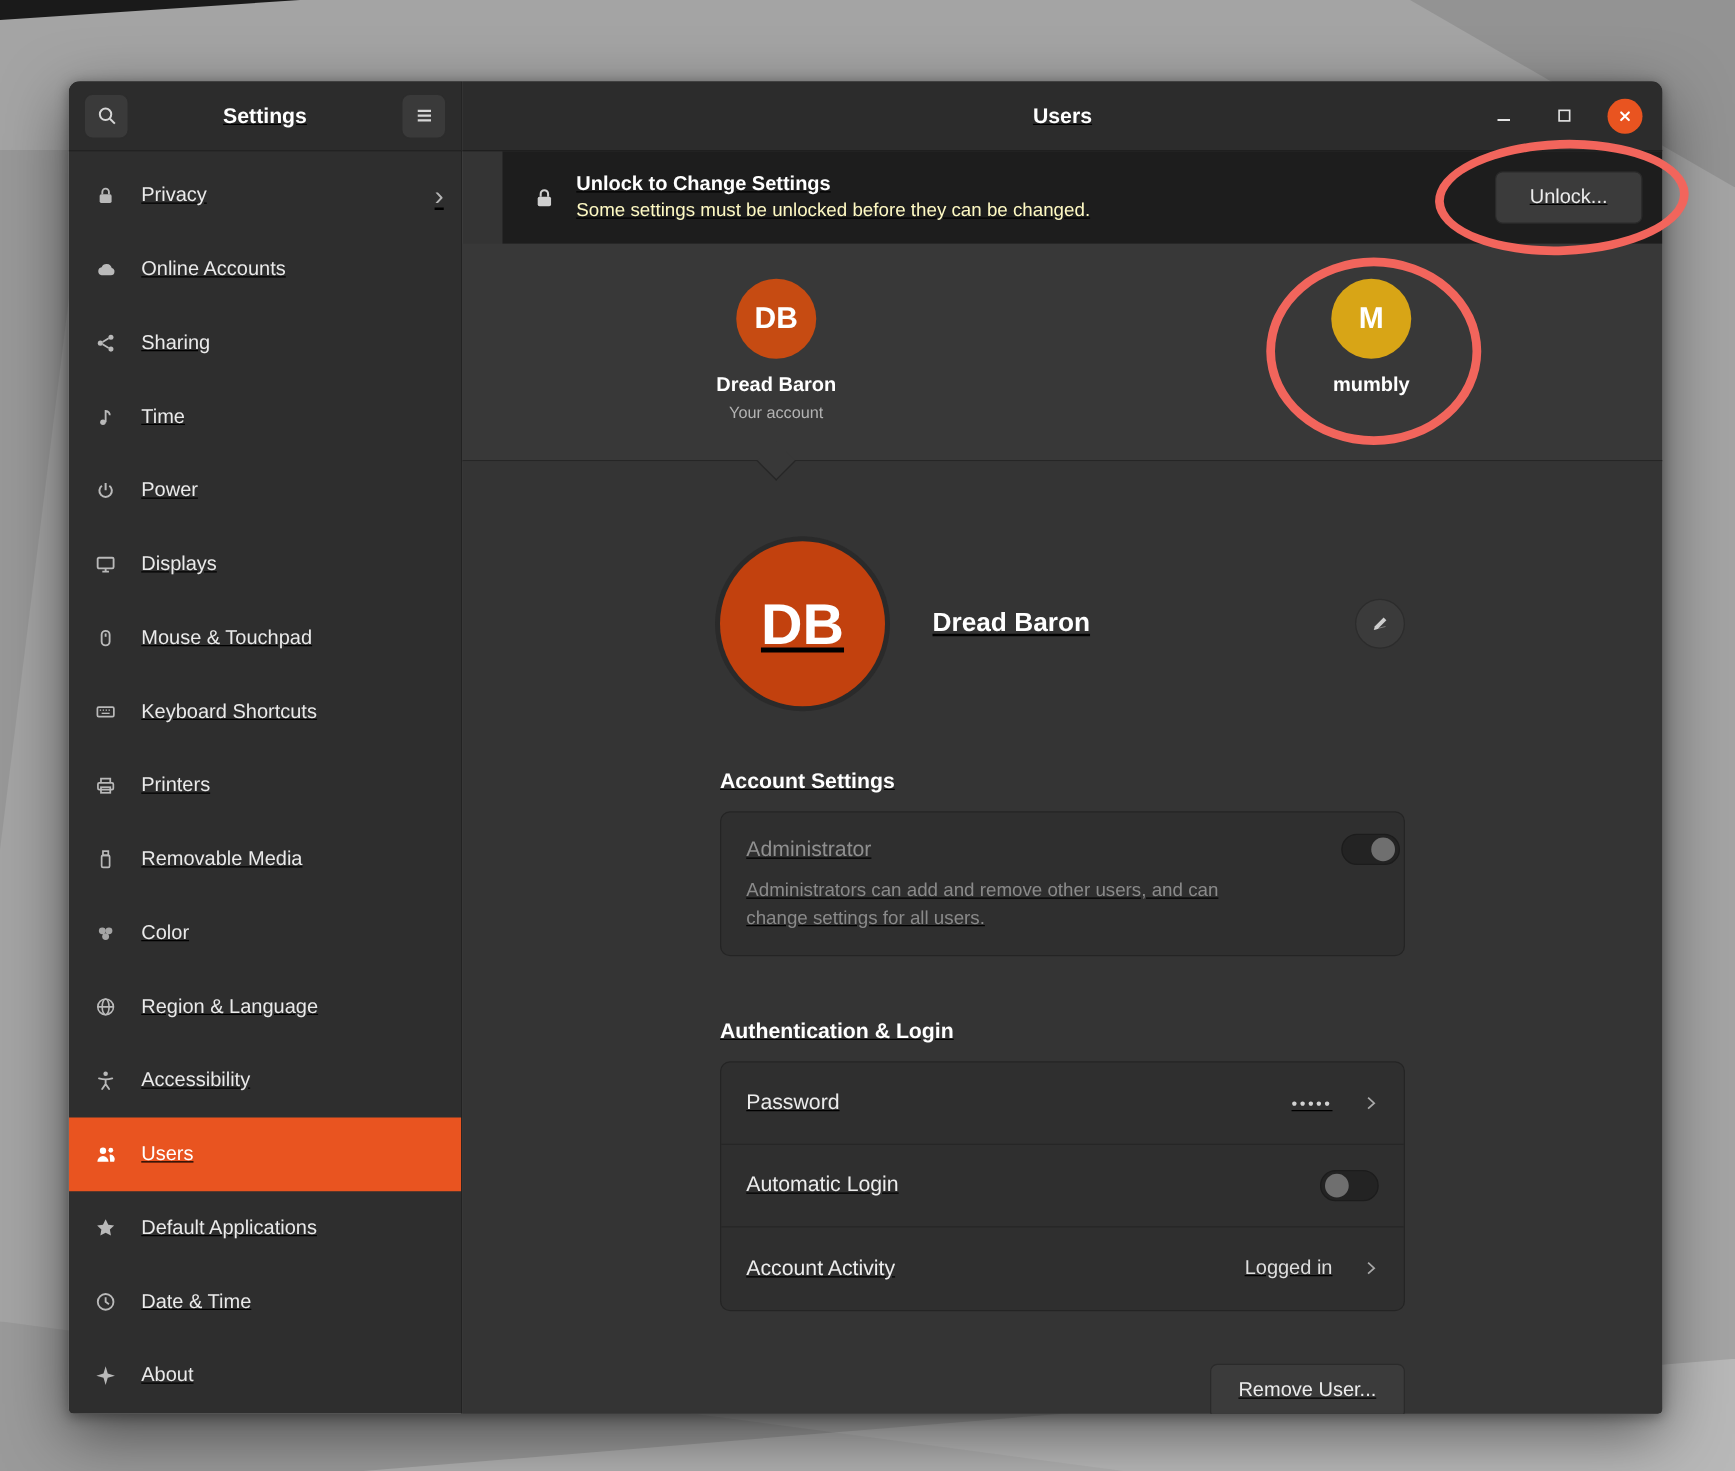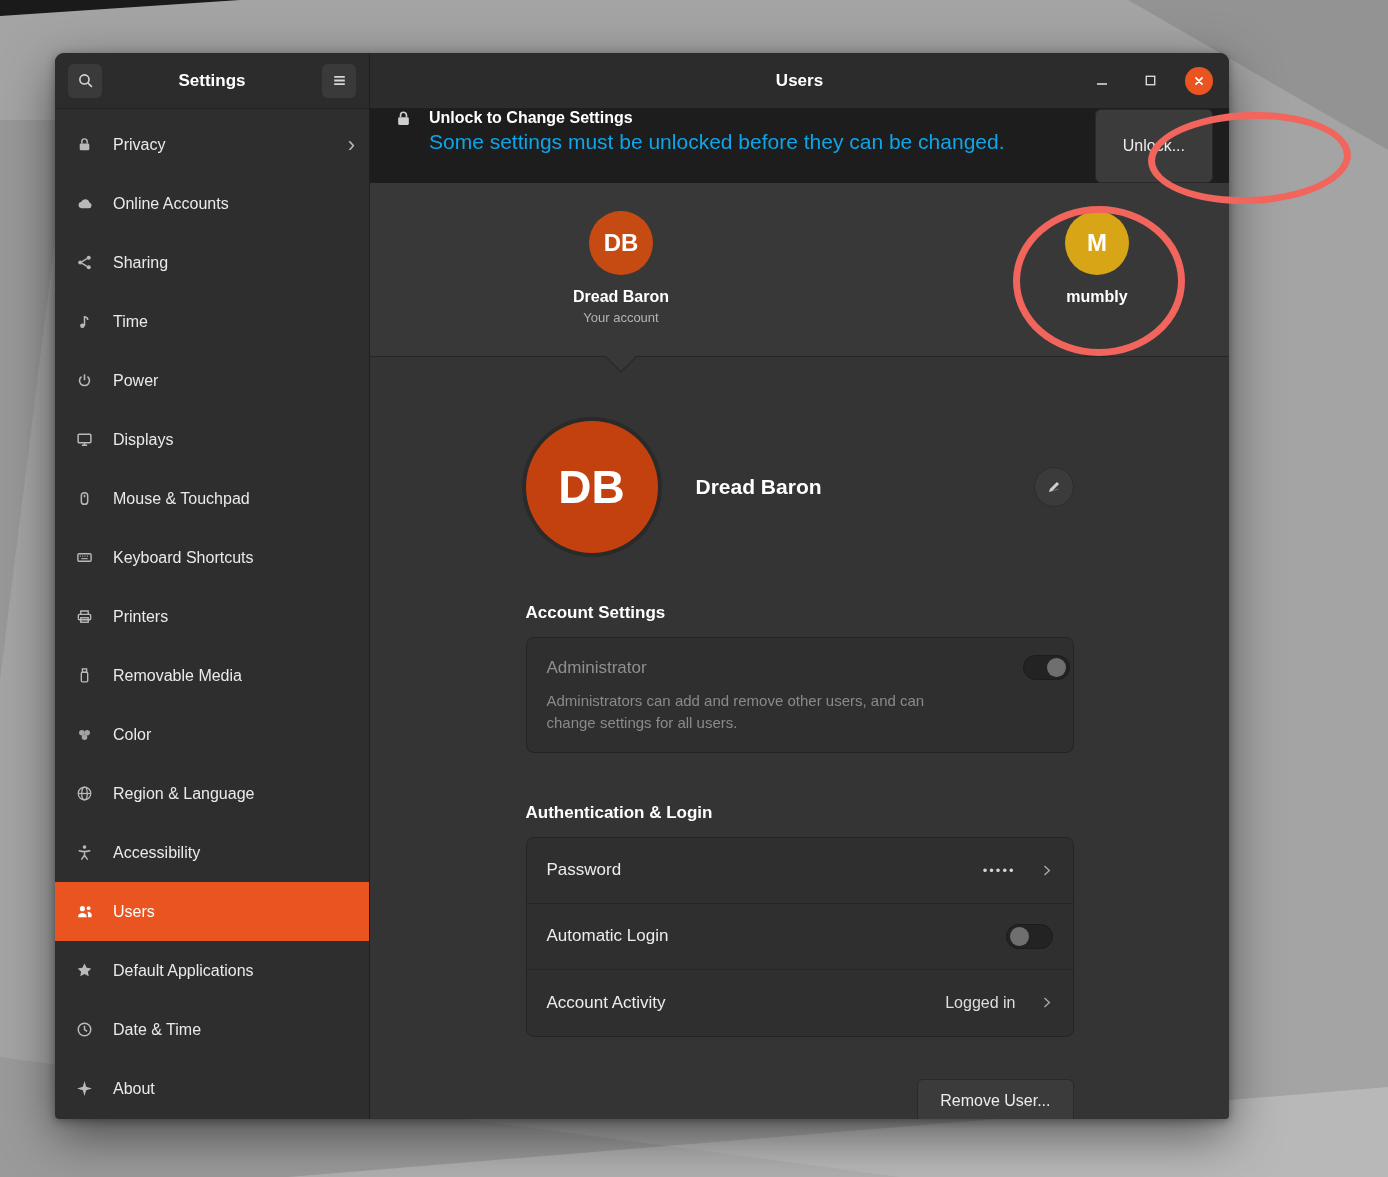--- a/index.html
+++ b/index.html
@@ -7,23 +7,23 @@
   .stage { position:relative; width:1388px; height:1177px; overflow:hidden; background:#a4a4a4; }
 
   
   .bg-shape { position:absolute; pointer-events:none; }
   .bg-dark-sliver { left:0; top:0; width:240px; height:16px; background:#1a1a1a; clip-path:polygon(0 0,240px 0,0 16px); }
   .bg-tri-tr { right:0; top:0; width:260px; height:150px; background:rgba(0,0,0,.10); clip-path:polygon(100% 0,0 0,100% 100%); }
   .bg-tri-bl { left:0; bottom:0; width:900px; height:120px; background:rgba(0,0,0,.06); clip-path:polygon(0 100%,0 0,100% 100%); }
   .bg-tri-br { right:0; bottom:0; width:1100px; height:90px; background:rgba(255,255,255,.22); clip-path:polygon(100% 0,0 100%,100% 100%); }
   .bg-tri-l { left:0; top:120px; width:70px; height:560px; background:rgba(0,0,0,.07); clip-path:polygon(0 0,100% 0,0 100%); }
 
-  .window { position:absolute; left:55px; top:53px; width:1174px; height:1066px; display:flex;
+  .window { position:absolute; left:55px; top:65px; width:1275px; height:1066px; display:flex;
             border-radius:9px 9px 4px 4px; overflow:hidden;
-            box-shadow:0 16px 50px rgba(0,0,0,.50), 0 2px 10px rgba(0,0,0,.35); }
+            box-shadow:0 16px 50px rgba(0,0,0,.50), 0 2px 10px rgba(0,0,0,.35);text-decoration:underline; }
 
   
   .sidebar { width:315px; background:#2e2e2e; border-right:1px solid #1f1f1f; display:flex; flex-direction:column; }
   .sidebar-header { height:56px; flex:0 0 56px; background:#2c2c2c; border-bottom:1px solid #222;
                     display:flex; align-items:center; padding:0 12px; gap:8px; }
   .icon-btn { width:36px; height:36px; background:#3a3a3a; border:1px solid #2c2c2c; border-radius:7px;
               display:flex; align-items:center; justify-content:center; color:#d6d6d6; cursor:pointer; }
   .sidebar-title { flex:1; text-align:center; color:#fff; font-weight:bold; font-size:17px; }
   .sidebar-list { flex:1; padding-top:6px; overflow:hidden; }
   .side-item { height:59px; display:flex; align-items:center; gap:19px; padding:0 14px 0 20px;
@@ -35,24 +35,24 @@
 
   
   .main { flex:1; display:flex; flex-direction:column; background:#343434; min-width:0; }
   .content-header { height:56px; flex:0 0 56px; background:#2c2c2c; border-bottom:1px solid #1f1f1f;
                     position:relative; display:flex; align-items:center; justify-content:center; }
   .content-title { color:#fff; font-weight:bold; font-size:17px; }
   .win-controls { position:absolute; right:16px; top:0; height:100%; display:flex; align-items:center; gap:22px; }
   .win-btn { width:26px; height:26px; display:flex; align-items:center; justify-content:center; color:#e3e3e3; cursor:pointer; }
   .close-btn { width:28px; height:28px; border-radius:50%; background:#E95420; display:flex; align-items:center; justify-content:center; }
 
-  .banner { height:74px; flex:0 0 74px; background:#1d1d1d; display:flex; padding:0 16px 0 24px; gap:16px; }
+  .banner { height:74px; flex:0 0 74px; background:#1d1d1d; display:flex; align-items:center; padding:0 16px 0 24px; gap:16px;margin-left:32px; }
   .banner-lock { color:#cfcfcf; flex:0 0 auto; }
   .banner-title { color:#fff; font-weight:bold; font-size:16px; margin-bottom:3px; }
-  .banner-sub { color:#0ea5e9; font-size:21px; }
+  .banner-sub { color:#fef9c3; font-size:15px; }
   .btn { background:#3b3b3b; border:1px solid #2a2a2a; color:#ececec; border-radius:6px; font-size:16px;
          font-family:inherit; cursor:pointer; }
   .unlock-btn { margin-left:auto; padding:11px 27px; }
 
   
   .user-strip { height:174px; flex:0 0 174px; background:#383838; border-bottom:1px solid #262626; position:relative; }
   .user-chip { position:absolute; top:28px; width:170px; display:flex; flex-direction:column; align-items:center; cursor:pointer; }
   .user-current { left:166px; }
   .user-other { left:642px; }
   .avatar-sm { width:64px; height:64px; border-radius:50%; display:flex; align-items:center; justify-content:center;

